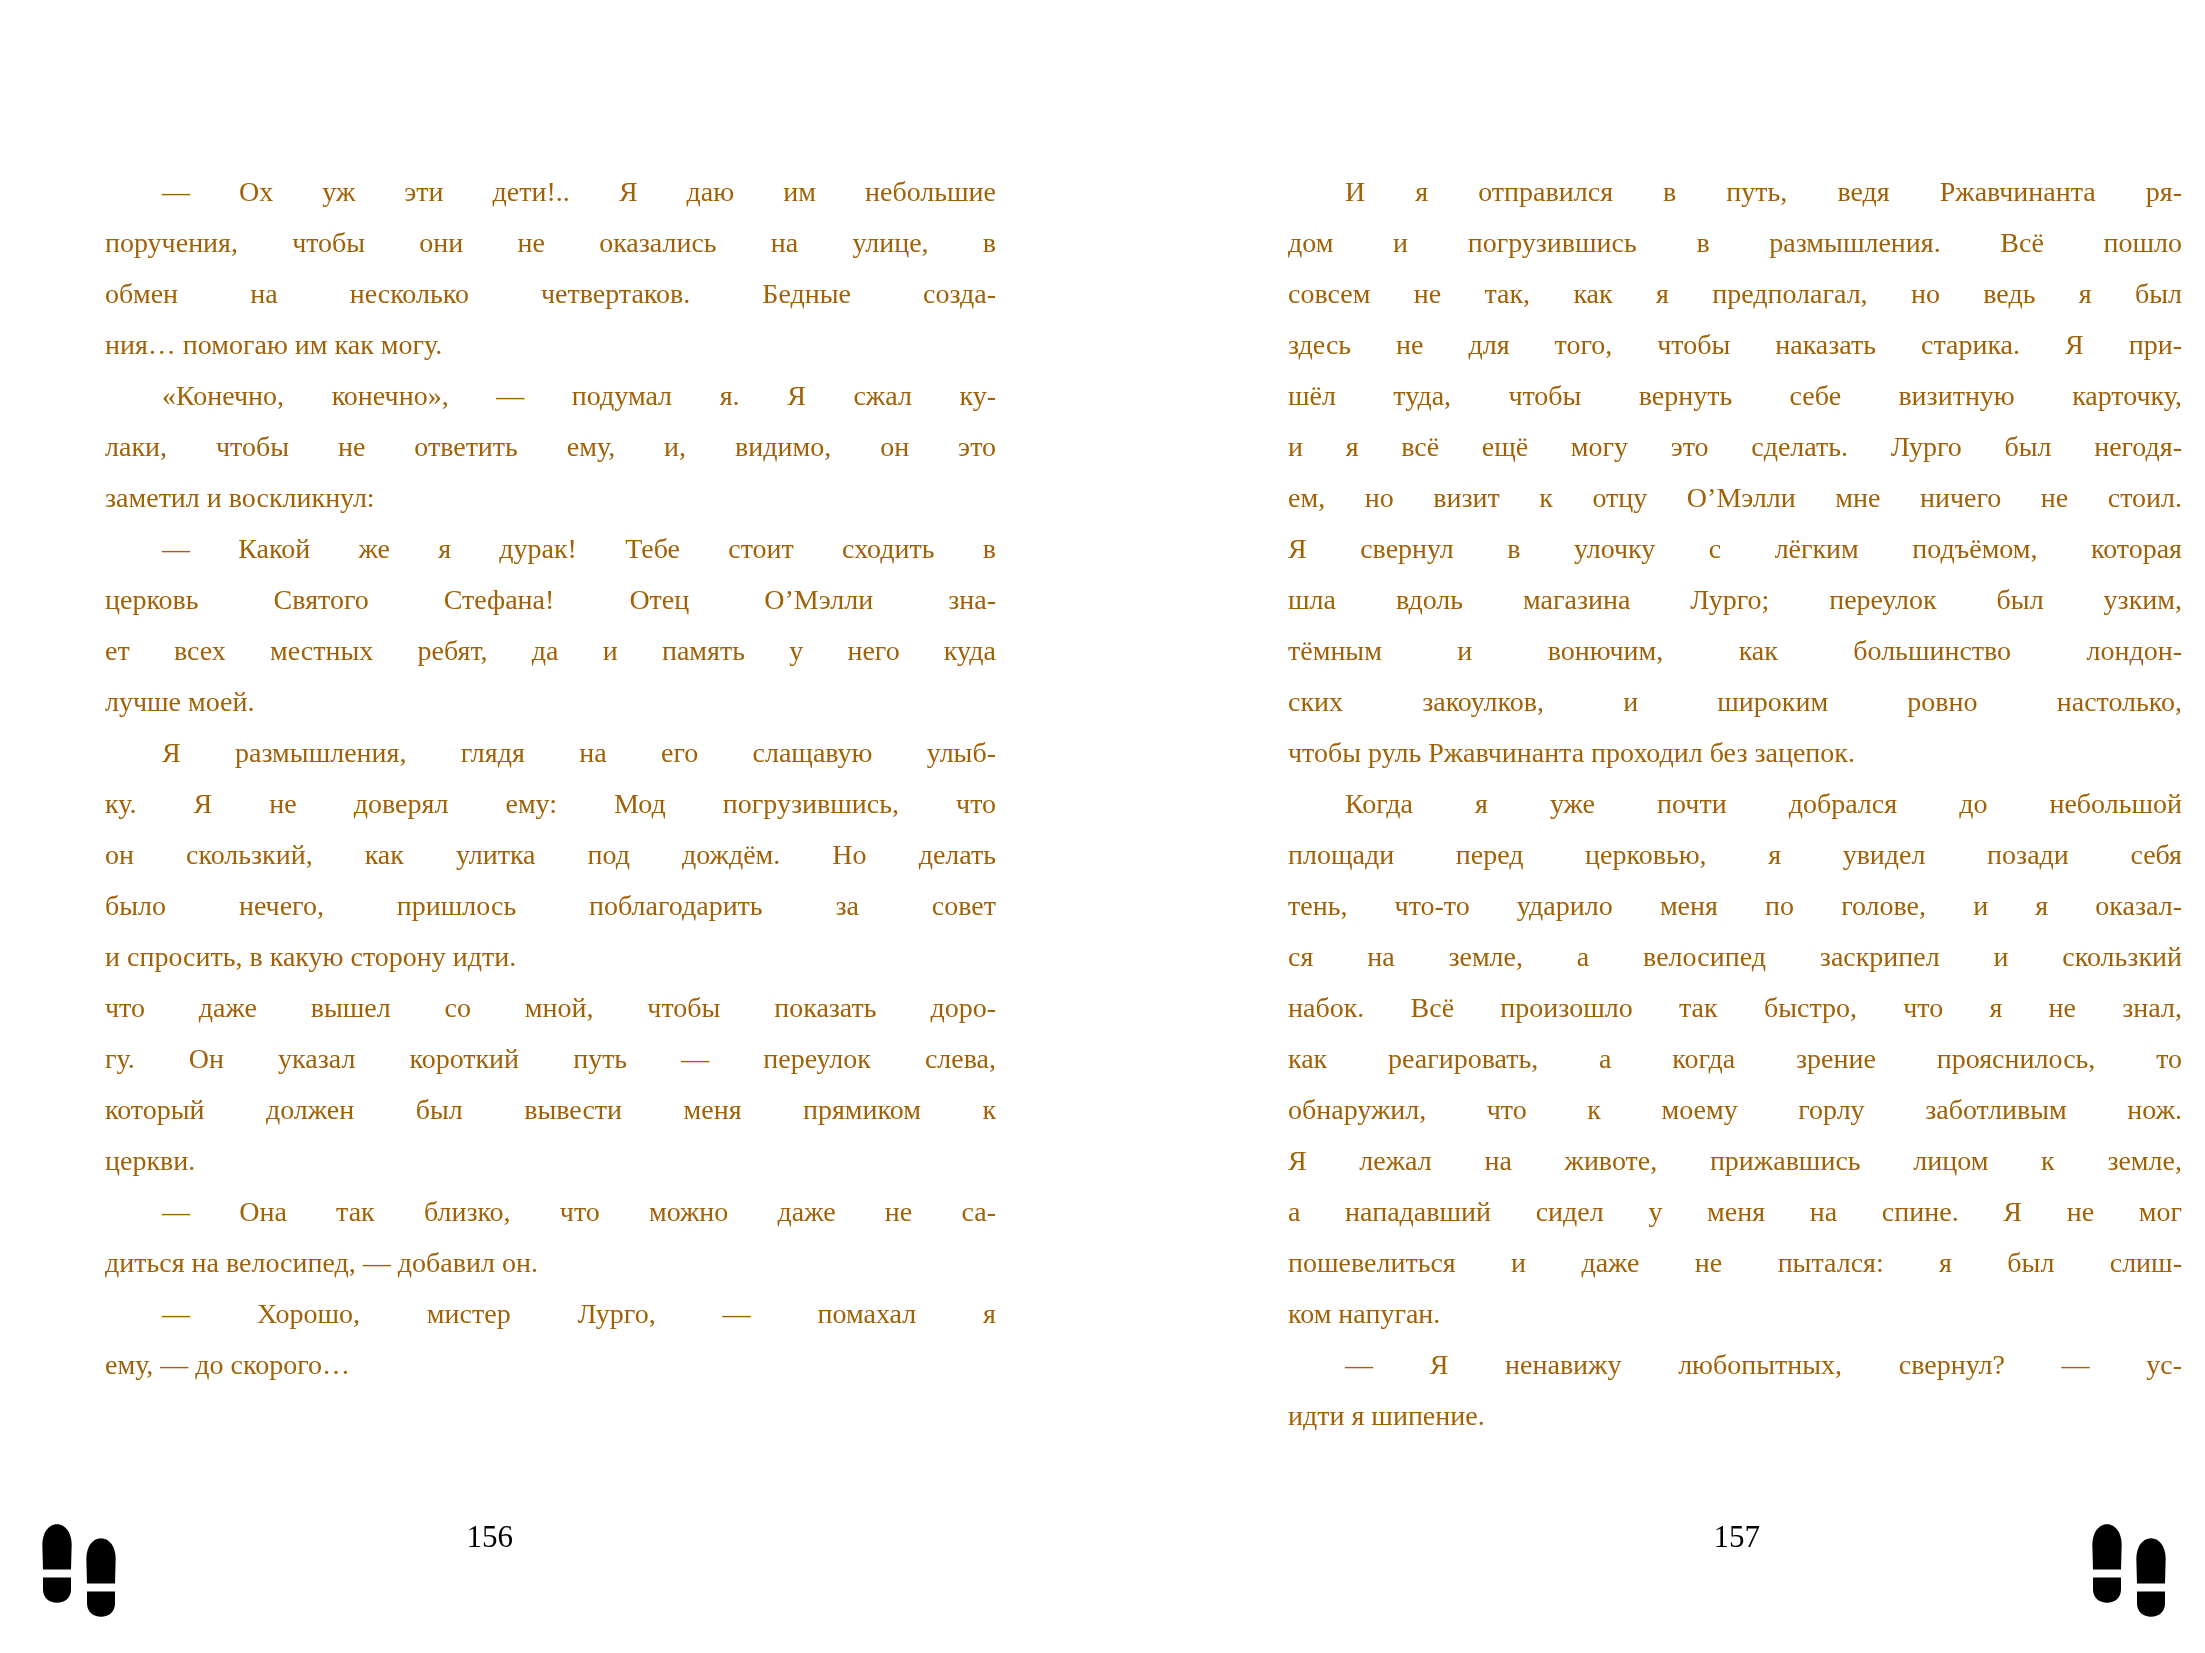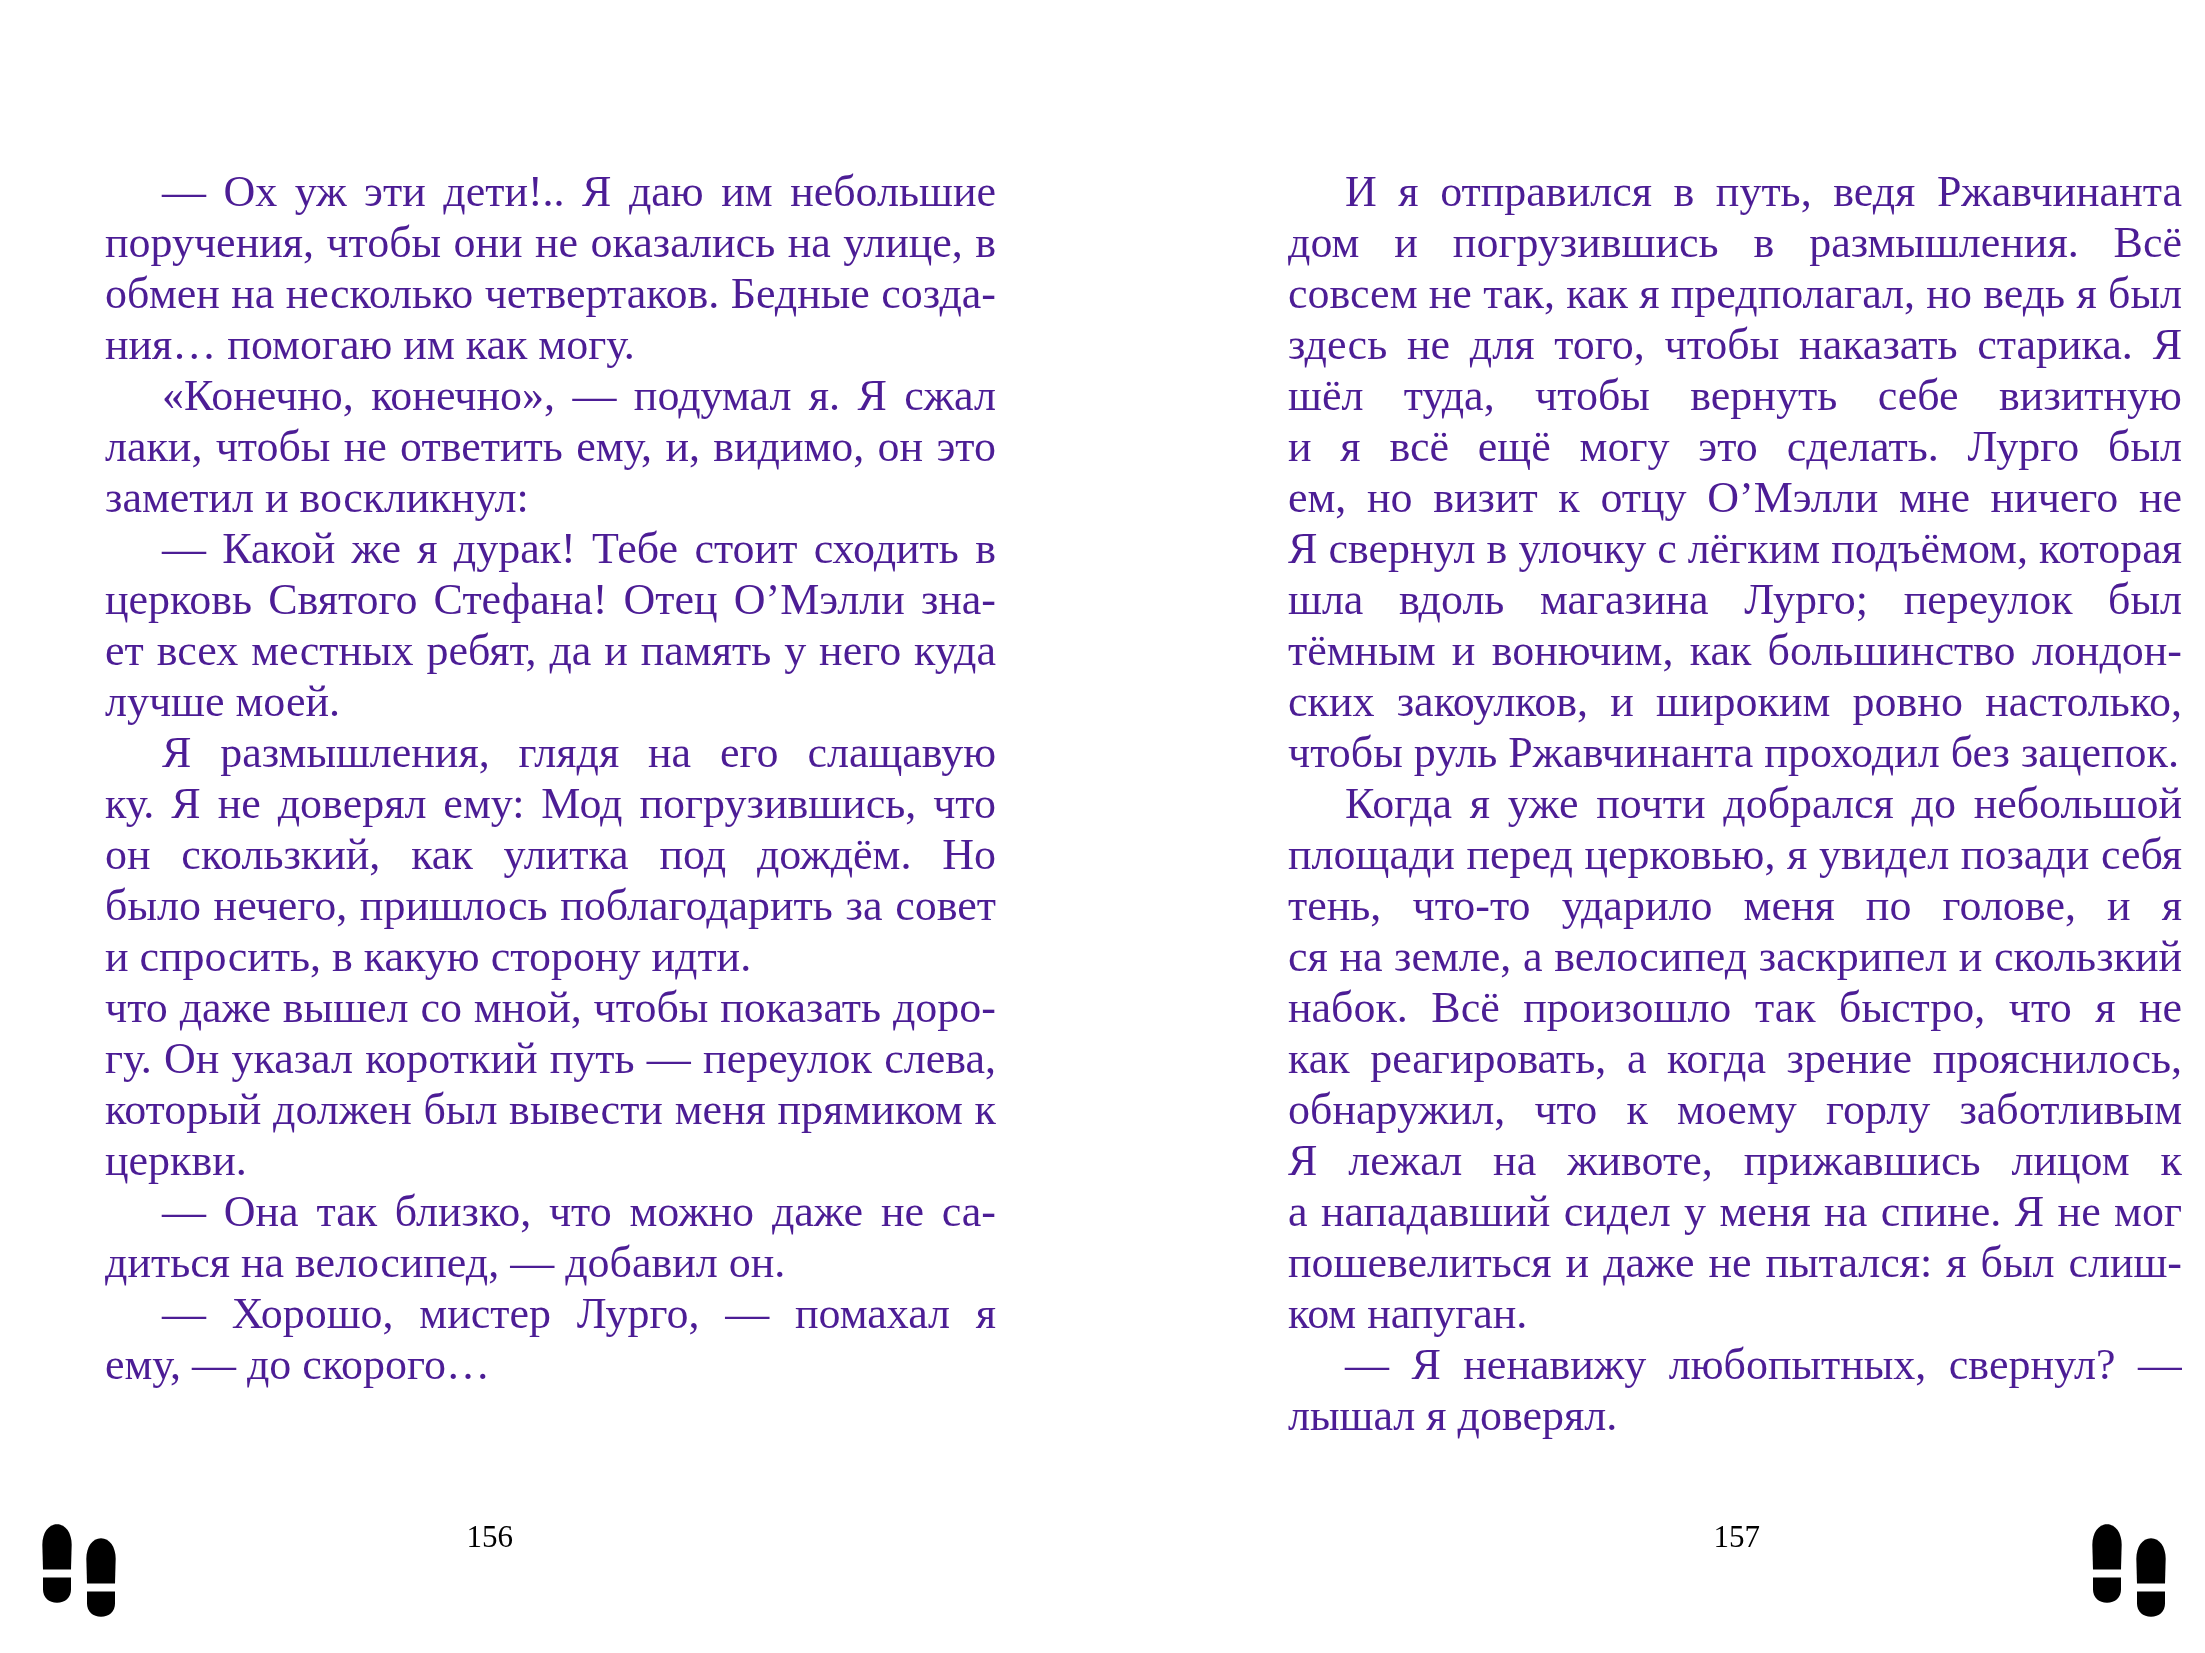--- a/index.html
+++ b/index.html
@@ -14,23 +14,23 @@
   }
   .spread {
     position: relative;
     width: 2205px;
     height: 1654px;
     background: #ffffff;
   }
   .text-col {
     position: absolute;
     top: 166px;
-    font-size: 44px;
+    font-size: 28px;
     line-height: 51px;
-    color: #4c1d95;
+    color: #a16207;
   }
   .text-col.left  { left: 105px;  width: 891px; }
   .text-col.right { left: 1288px; width: 894px; }
   .ln {
     text-align: justify;
     text-align-last: justify;
     height: 51px;
     overflow: hidden;
   }
   .ln.end { text-align-last: left; }
@@ -109,21 +109,21 @@
       <div class="ln">тень, что-то ударило меня по голове, и я оказал-</div>
       <div class="ln">ся на земле, а велосипед заскрипел и скользкий</div>
       <div class="ln">набок. Всё произошло так быстро, что я не знал,</div>
       <div class="ln">как реагировать, а когда зрение прояснилось, то</div>
       <div class="ln">обнаружил, что к моему горлу заботливым нож.</div>
       <div class="ln">Я лежал на животе, прижавшись лицом к земле,</div>
       <div class="ln">а нападавший сидел у меня на спине. Я не мог</div>
       <div class="ln">пошевелиться и даже не пытался: я был слиш-</div>
       <div class="ln end">ком напуган.</div>
       <div class="ln in">— Я ненавижу любопытных, свернул? — ус-</div>
-      <div class="ln end">лышал я доверял.</div>
+      <div class="ln end">идти я шипение.</div>
     </div>
 
   <div class="page-num left">156</div>
 
   <div class="page-num right">157</div>
 
   <div class="footprints fp-left">
     <span class="shoe s1">
       <svg viewBox="0 0 48 118" xmlns="http://www.w3.org/2000/svg">
         <path d="M24 0 C11 0 2 13 2 31 L3 68 L45 68 L46 31 C46 13 37 0 24 0 Z"></path>

